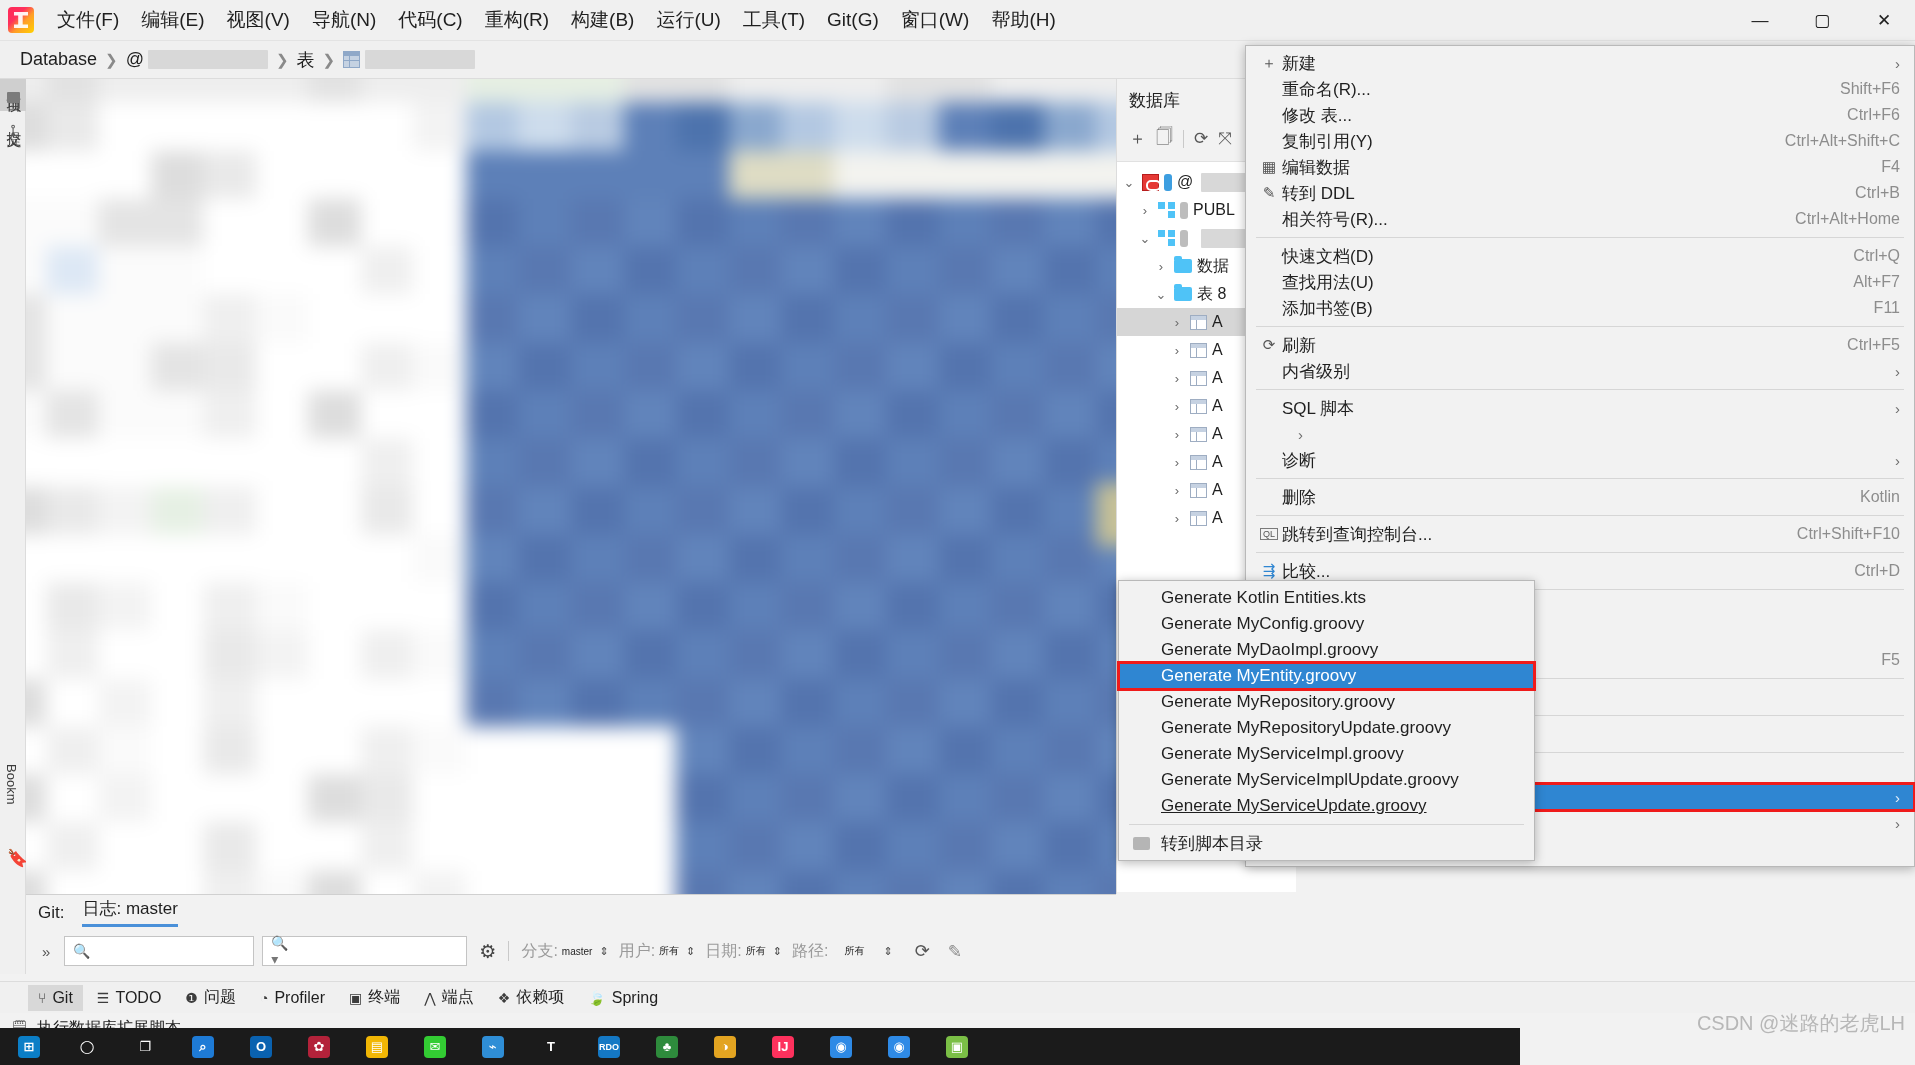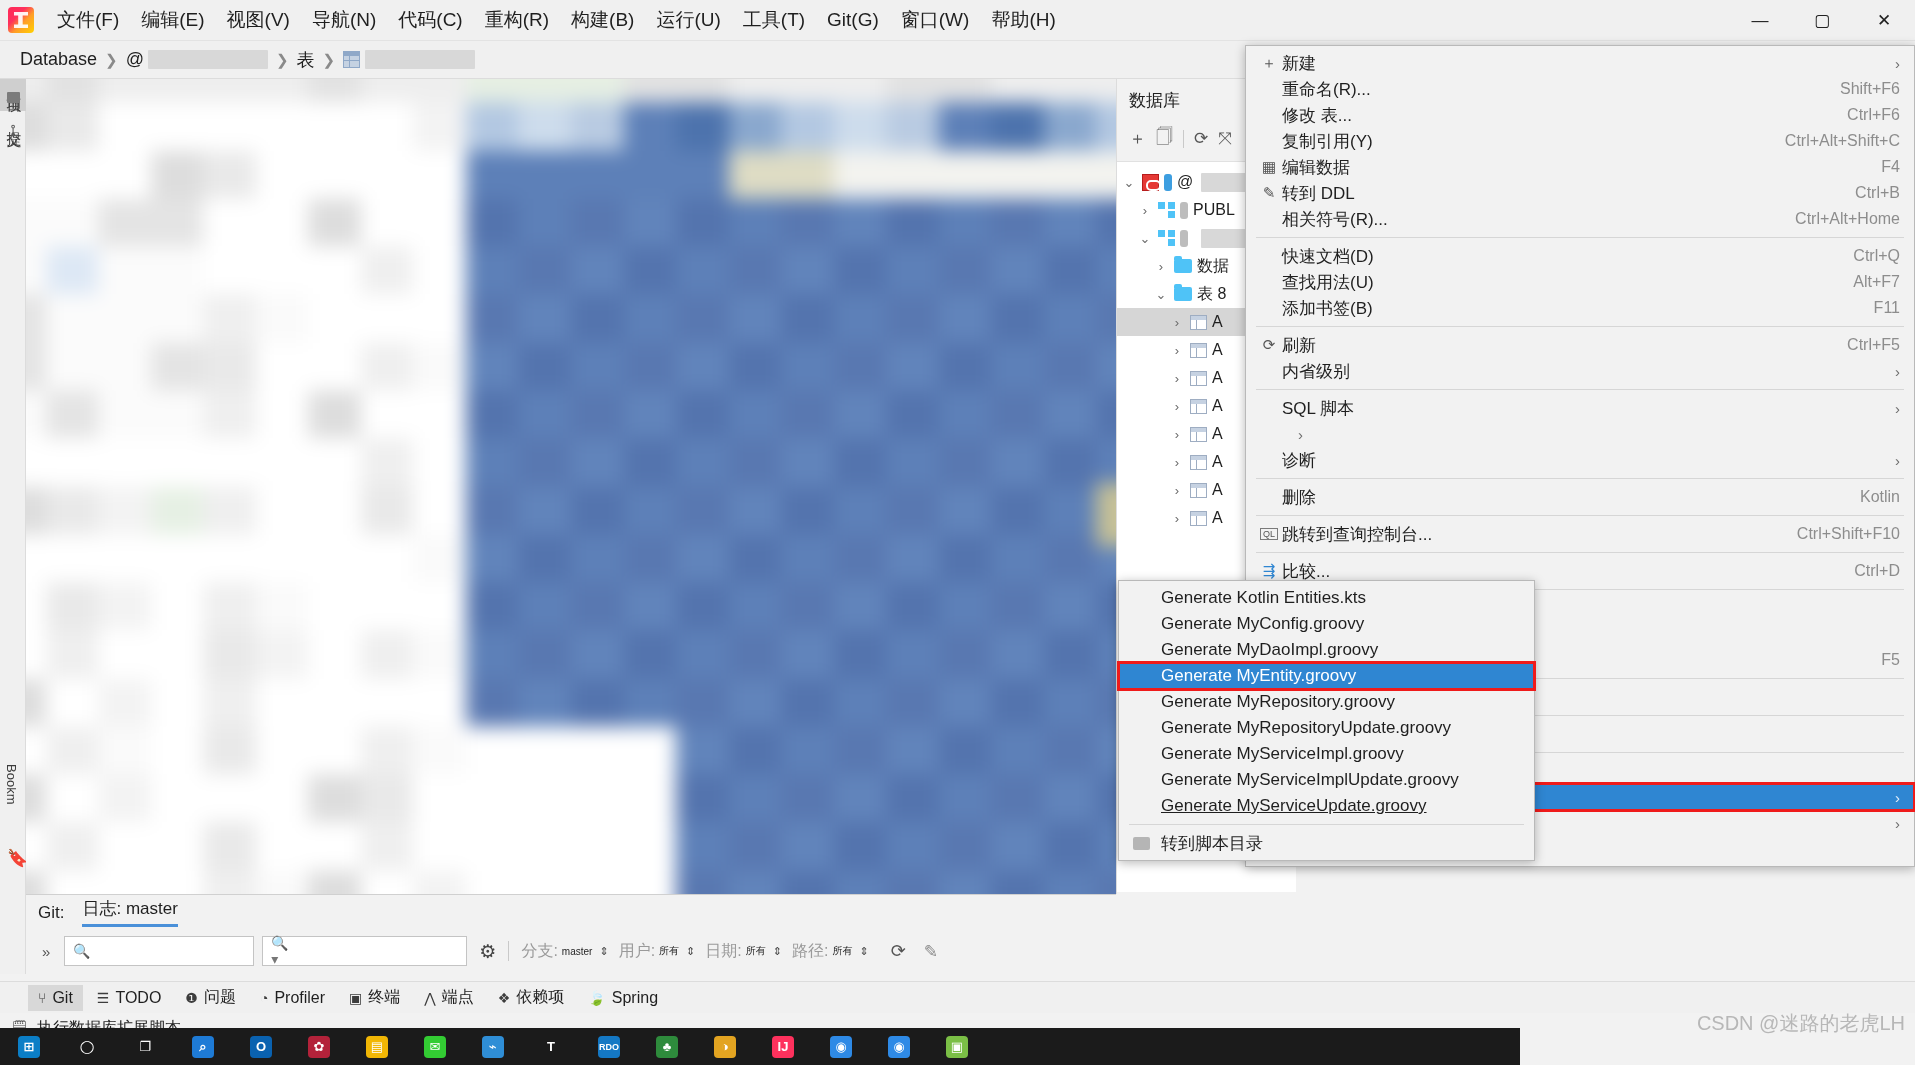--- a/index.html
+++ b/index.html
@@ -795,21 +795,21 @@
           <div style="display: flex; align-items: center; gap: 4px;">
             <span class="filter-lbl">用户:</span>
             <span class="filter-val">所有</span>
             <span class="spin">⇕</span>
           </div>
           <div style="display: flex; align-items: center; gap: 4px;">
             <span class="filter-lbl">日期:</span>
             <span class="filter-val">所有</span>
             <span class="spin">⇕</span>
           </div>
-          <div style="display: flex; align-items: center; gap: 4px;">
+          <div style="display: flex; align-items: center; gap: 16px;">
             <span class="filter-lbl">路径:</span>
             <span class="filter-val">所有</span>
             <span class="spin">⇕</span>
           </div>
         </div>
       <span style="font-size:18px;color:#555;margin-left:14px">⟳</span>
       <span style="font-size:17px;color:#8a8a8a;margin-left:10px">✎</span>
     </div>
   </div>
 

